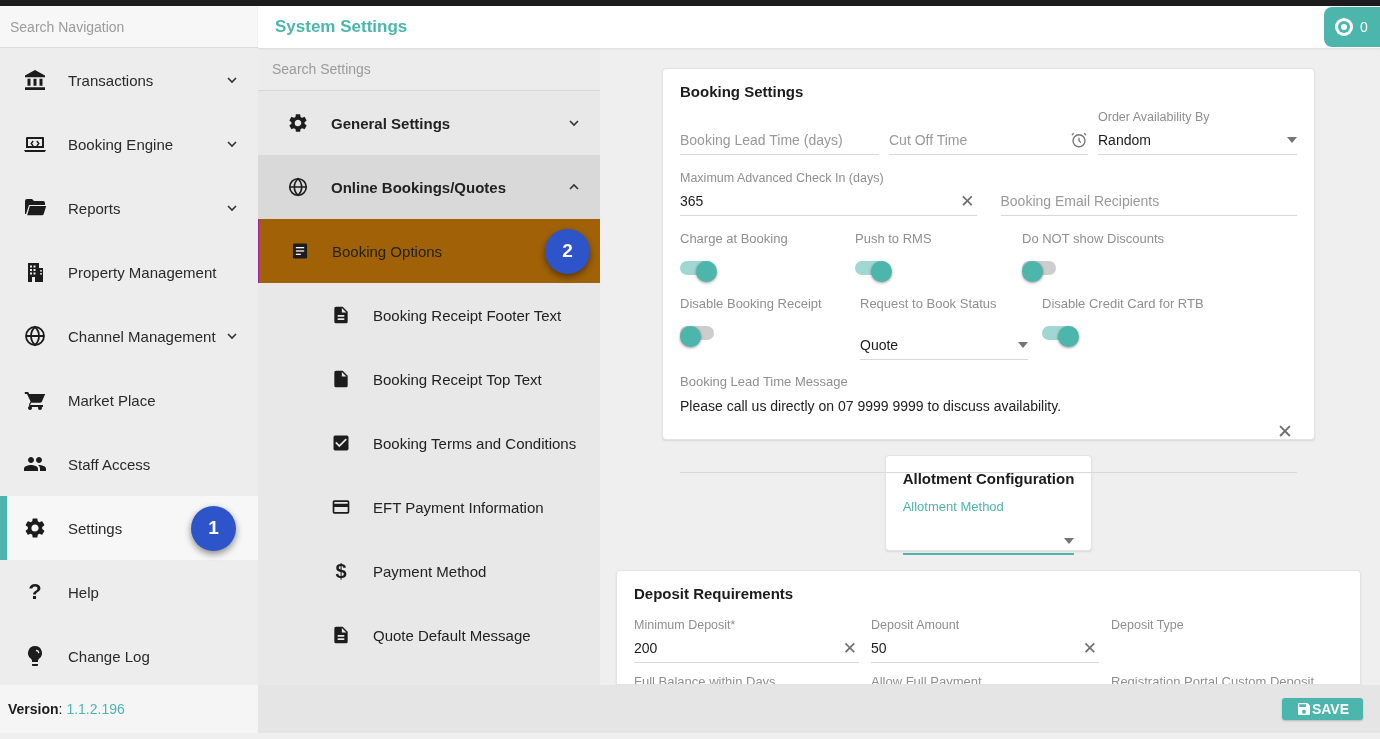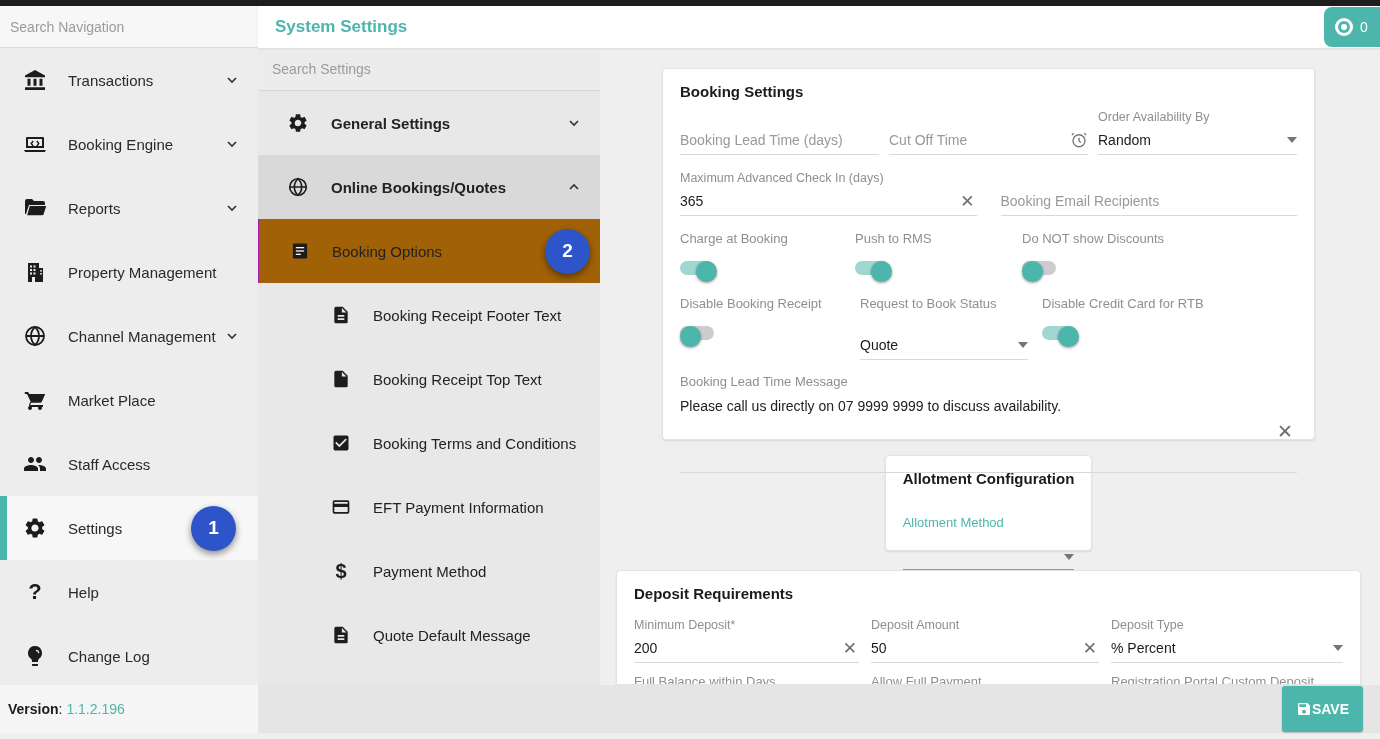--- a/index.html
+++ b/index.html
@@ -92,31 +92,31 @@
   .toggle.on .thumb { left:16px; }
   .sel { display:flex; align-items:center; justify-content:space-between; border-bottom:1px solid #d9d9d9; height:29px; cursor:pointer; }
   .sel .fvalue { font-size:14px; }
   .quote-sel { width:168px; margin-top:20px; }
 
   .msg-block { margin-top:14px; position:relative; }
   .msg-text { font-size:14px; margin-top:9px; }
   .msg-block .xicon { position:absolute; right:2px; top:48px; font-size:19px; }
   .msg-underline { border-bottom:1px solid #d9d9d9; margin-top:58px; }
 
-  .allot-label { color:#4db6ac; font-size:13px; margin-top:28px; }
+  .allot-label { color:#4db6ac; font-size:13px; margin-top:12px; }
   .allot-sel { display:flex; align-items:center; justify-content:flex-end; border-bottom:2px solid #4db6ac; height:27px; margin-top:14px; cursor:pointer; }
 
   .dep-grid { display:grid; grid-template-columns:237px 240px 1fr; margin-top:12px; }
   .dep-field { padding-right:12px; }
   .dep-labels { display:grid; grid-template-columns:237px 240px 1fr; margin-top:11px; }
   .dep-labels .flabel { font-size:13px; }
 
   
   .footer { grid-area:footer; background:#e5e5e5; display:flex; align-items:center; justify-content:flex-end; padding-right:17px; }
-  .save-btn { background:#4db6ac; color:#fff; border:none; border-radius:3px; height:46px; padding:0 14px;
+  .save-btn { background:#4db6ac; color:#fff; border:none; border-radius:3px; height:22px; padding:0 14px;
               font-size:14px; font-weight:bold; display:flex; align-items:center; gap:0; cursor:pointer; font-family:inherit;
               box-shadow:0 1px 2px rgba(0,0,0,.2); }
 
   svg.ic { display:block; }
 </style>
 </head>
 <body>
 
 <div class="topstrip"></div>
 <div class="app">
@@ -481,24 +481,20 @@
             </div>
           <div class="fline">
             <input value="50" style="">
             <span class="xicon">✕</span>
           </div>
         </div>
         <div>
           <div class="lblspace">
               <span class="flabel">Deposit Type</span>
             </div>
-          <div class="sel">
-            <span class="fvalue">% Percent</span>
-            <span class="arrow"></span>
-          </div>
         </div>
       </div>
       <div class="dep-labels">
         <span class="flabel">Full Balance within Days</span>
         <span class="flabel">Allow Full Payment</span>
         <span class="flabel">Registration Portal Custom Deposit Amount</span>
       </div>
     </div>
   </div>
 

